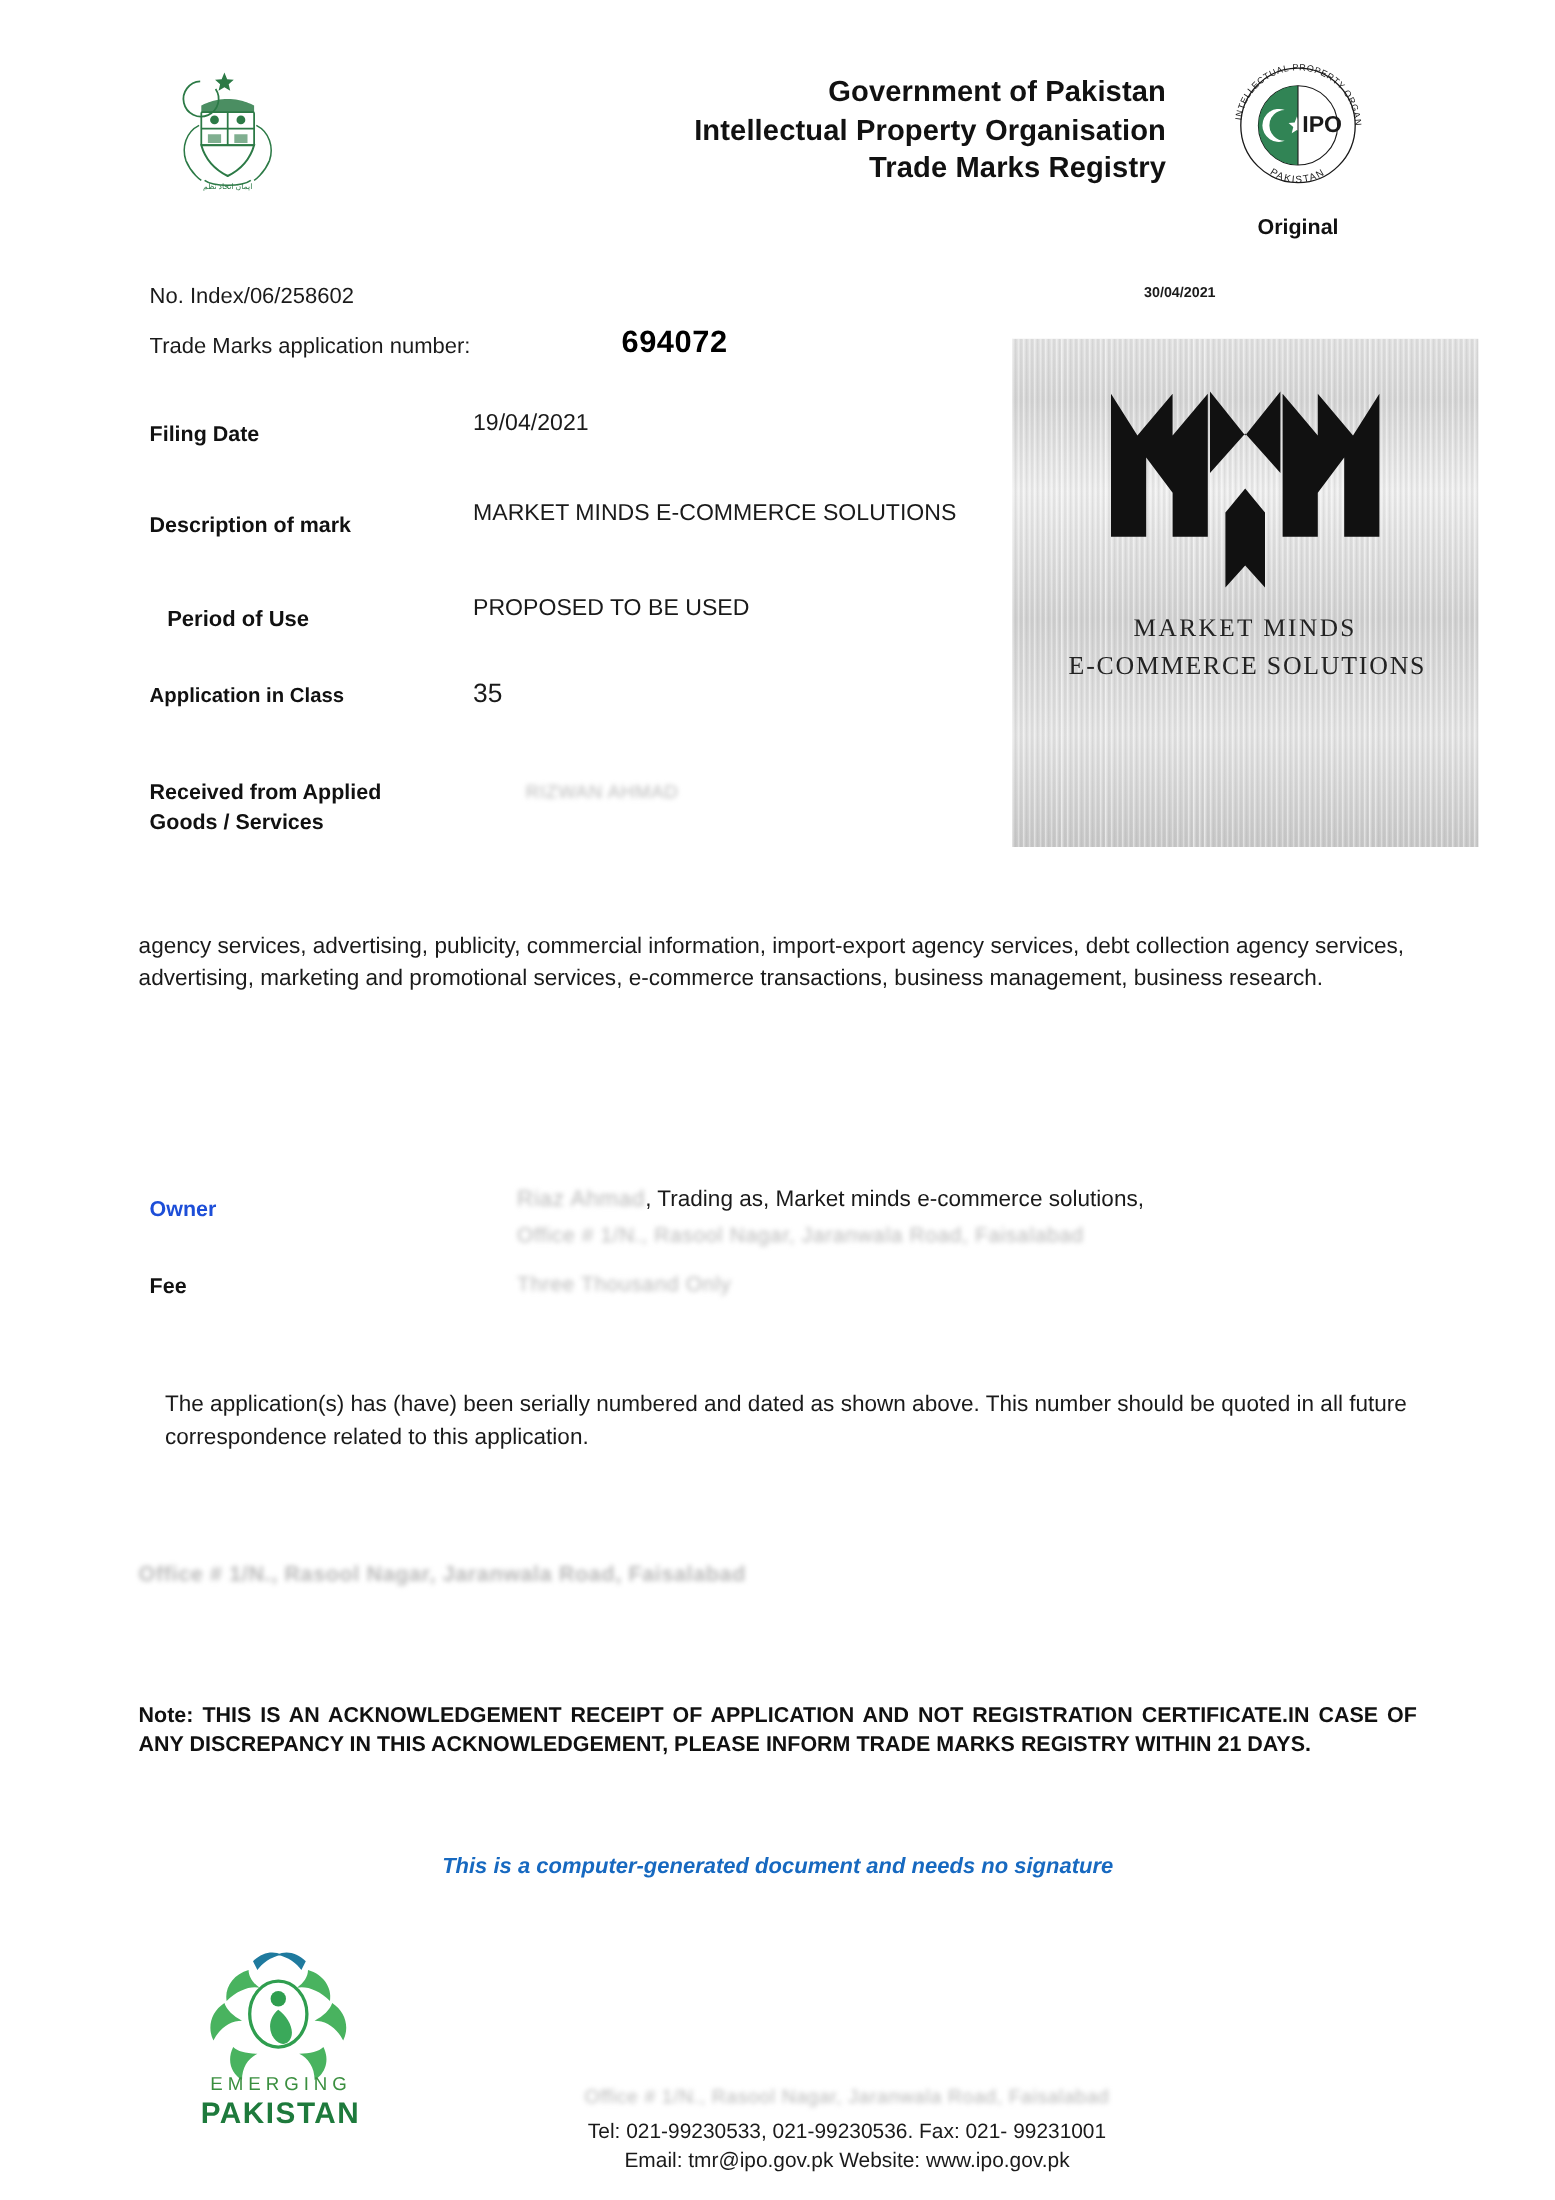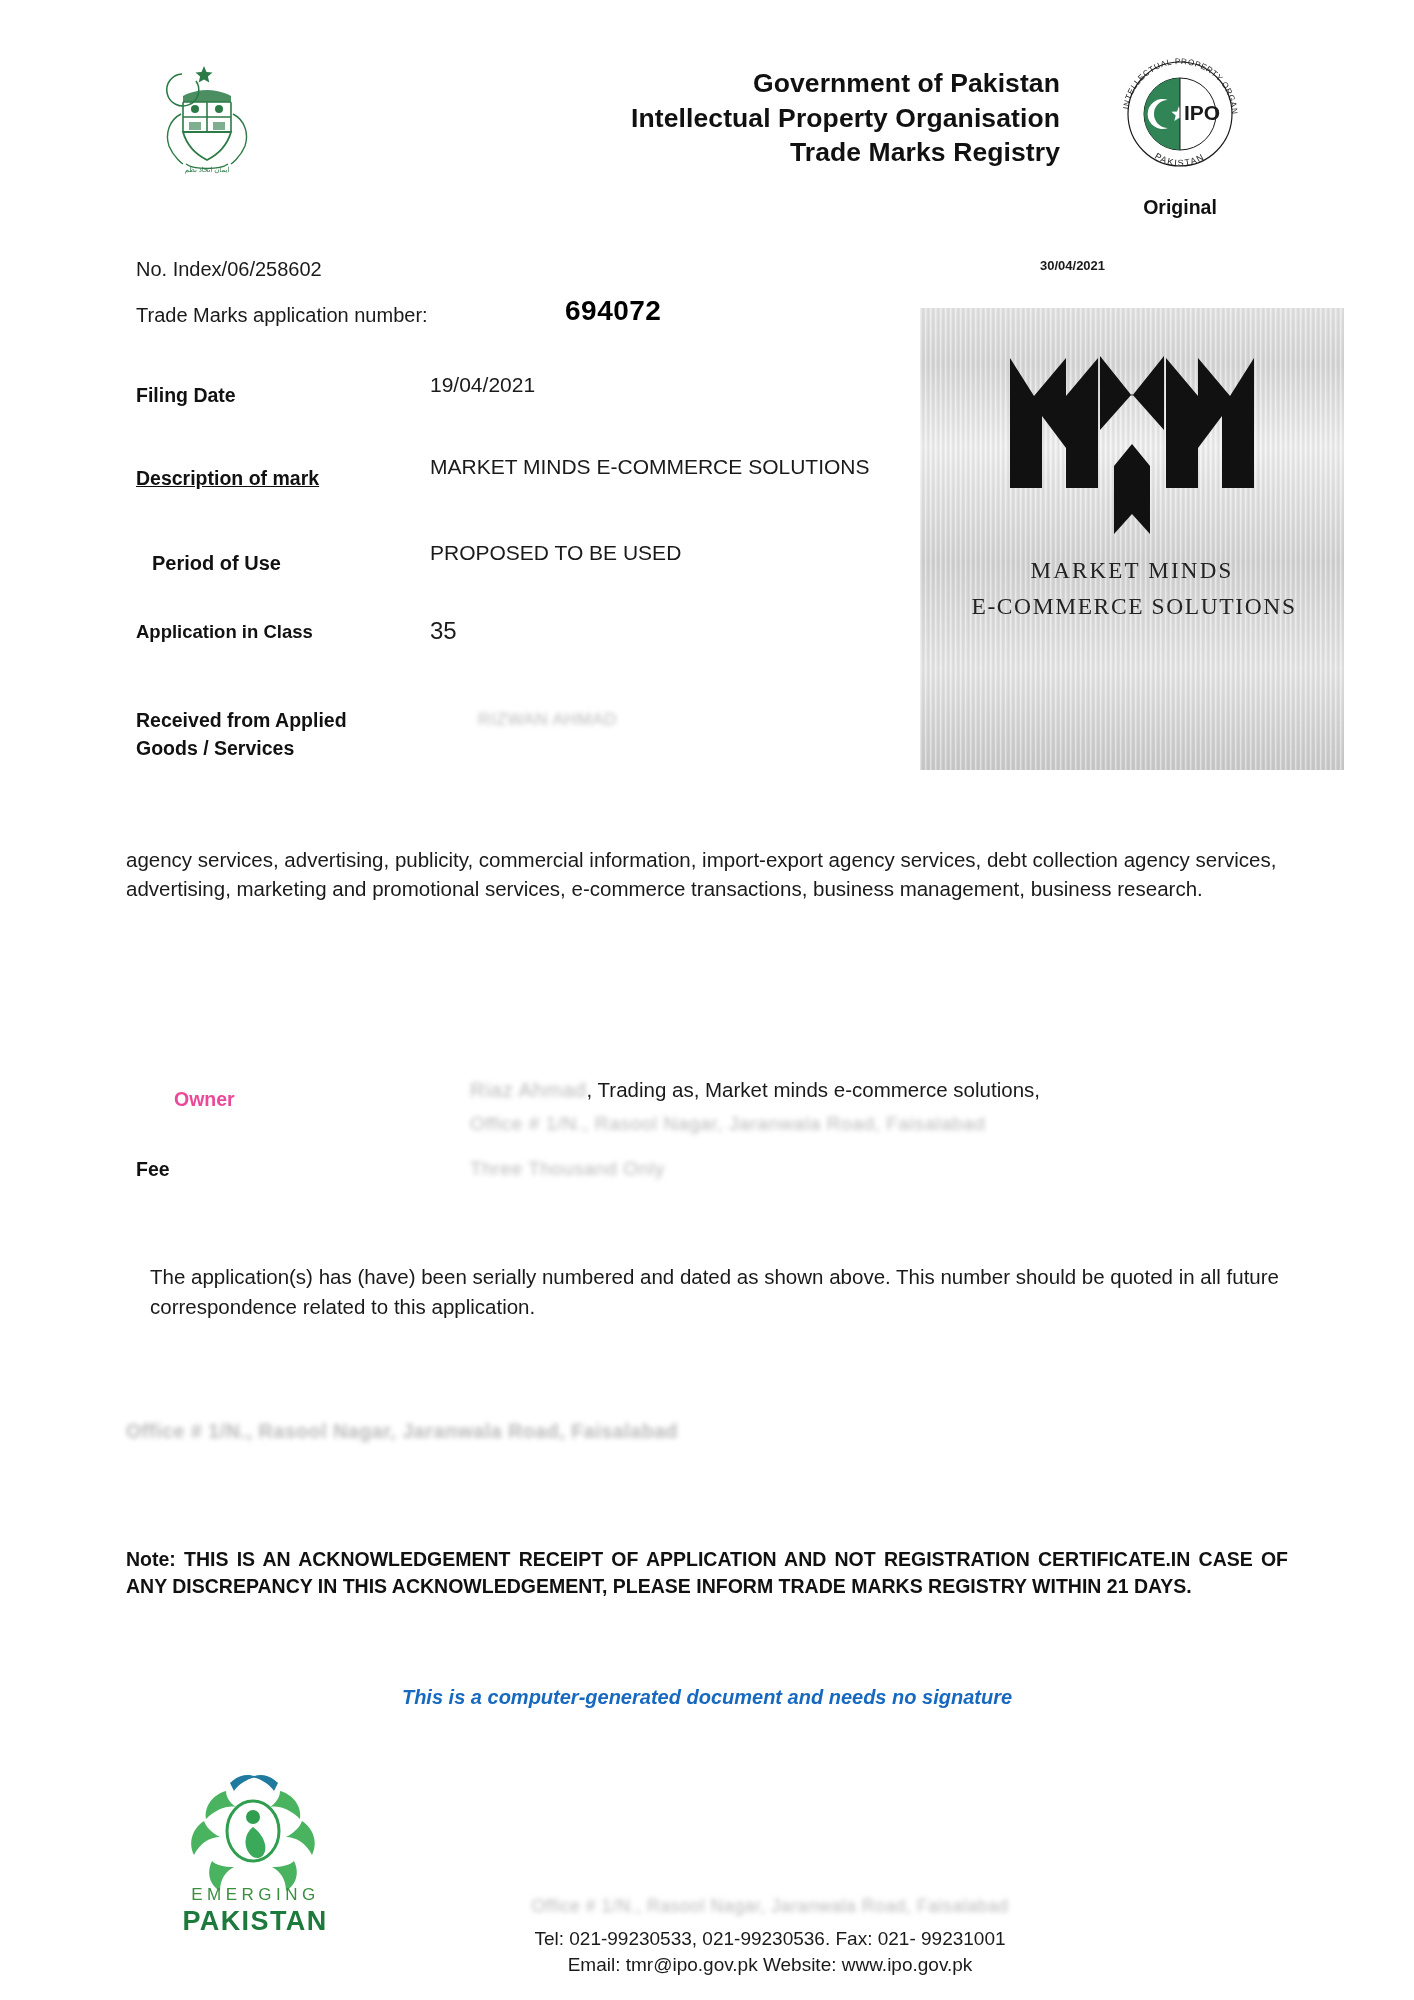--- a/index.html
+++ b/index.html
@@ -98,21 +98,21 @@
     position: absolute;
     font-weight: bold;
     color: #111;
   }
   .fvalue {
     position: absolute;
     color: #1a1a1a;
   }
   .r1l { left: 136px; top: 384px; font-size: 19.5px; }
   .r1v { left: 430px; top: 373px; font-size: 21px; }
-  .r2l { left: 136px; top: 467px; font-size: 19.5px; text-decoration: underline; }
+  .r2l { left: 136px; top: 467px; font-size: 19.5px; }
   .r2v { left: 430px; top: 455px; font-size: 21px; }
   .r3l { left: 136px; top: 552px; font-size: 20px; margin-left: 16px; }
   .r3v { left: 430px; top: 541px; font-size: 21px; }
   .r4l { left: 136px; top: 621px; font-size: 18.5px; }
   .r4v { left: 430px; top: 617px; font-size: 24px; }
   .r5l { left: 136px; top: 706px; font-size: 19.5px; line-height: 1.45; width: 300px; }
 
   
   .redacted {
     color: #b9b9b9;
@@ -187,22 +187,21 @@
     line-height: 1.42;
     color: #1a1a1a;
   }
 
   
   .owner-label {
     position: absolute;
     left: 136px; top: 1088px;
     font-size: 19.5px;
     font-weight: bold;
-    color: #ec4899;
-    margin-left: 38px;
+    color: #1d4ed8;
   }
   .owner-line1 {
     position: absolute;
     left: 470px; top: 1078px;
     font-size: 20.5px;
     color: #1a1a1a;
     white-space: nowrap;
   }
   .owner-line2 {
     position: absolute;

